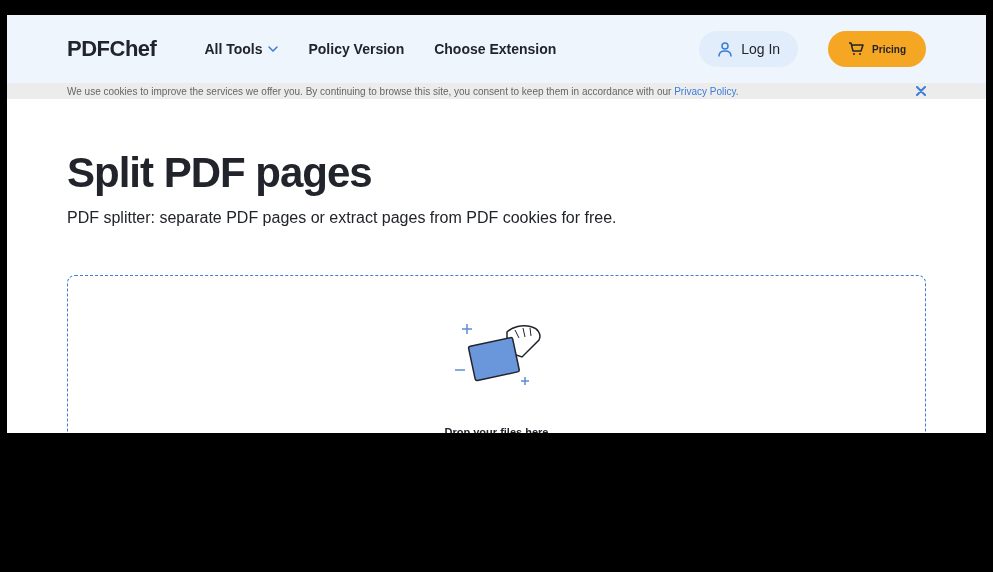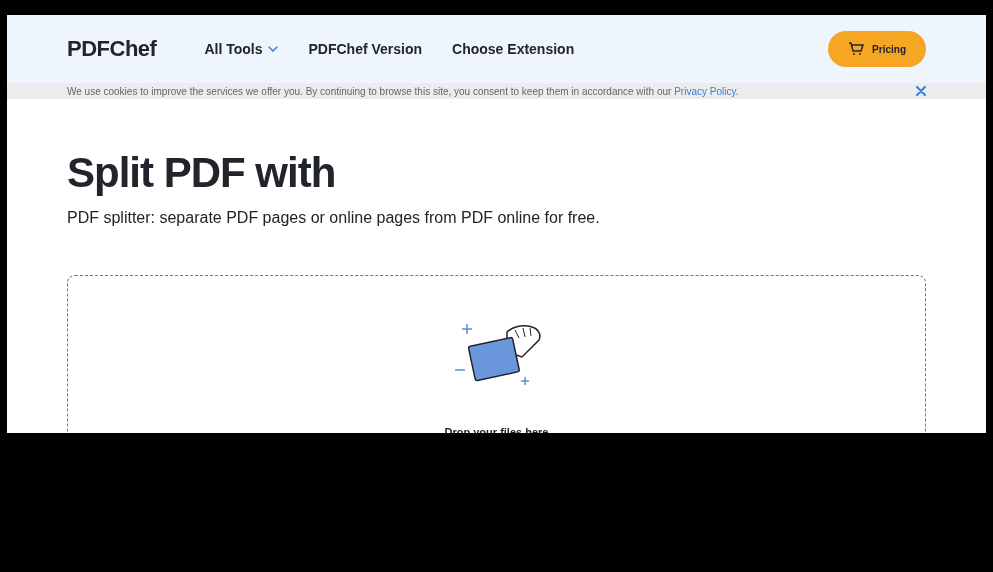--- a/index.html
+++ b/index.html
@@ -135,48 +135,55 @@
 <div class="viewport">
   <div class="header">
     <div class="logo">PDFChef</div>
     <div class="nav-item tools">
       <span>All Tools</span>
       <svg class="chevron-down" viewBox="0 0 10 6">
           <path d="M1 1 L5 5 L9 1" stroke="#3b7dd8" stroke-width="1.5" fill="none" stroke-linecap="round"></path>
         </svg>
     </div>
     <div class="nav-item">
-      <span>PDFChef Version</span>
+      <span>Policy Version</span>
     </div>
     <div class="nav-item">
       <span>Choose Extension</span>
     </div>
     <div class="spacer"></div>
+    <button class="login-btn">
+      <svg width="16" height="16" viewBox="0 0 16 16">
+          <circle cx="8" cy="5" r="3" stroke="#3b7dd8" stroke-width="1.5" fill="none"></circle>
+          <path d="M2 15 C2 11 5 10 8 10 C11 10 14 11 14 15" stroke="#3b7dd8" stroke-width="1.5" fill="none" stroke-linecap="round"></path>
+        </svg>
+      <span>Log In</span>
+    </button>
     <button class="pricing-btn">
       <svg width="16" height="16" viewBox="0 0 16 16">
           <path d="M1 2 L3 2 L5 10 L13 10 L15 4 L4 4" stroke="#22242b" stroke-width="1.5" fill="none" stroke-linejoin="round"></path>
           <circle cx="6" cy="13" r="1" fill="#22242b"></circle>
           <circle cx="12" cy="13" r="1" fill="#22242b"></circle>
         </svg>
       <span>Pricing</span>
     </button>
   </div>
 
   <div class="cookie-bar">
     <span><span>We use cookies to improve the services we offer you. By continuing to browse this site, you consent to keep them in accordance with our </span><a href="#">Privacy Policy</a><span>.</span></span>
     <button class="cookie-close">
       <svg width="10" height="10" viewBox="0 0 10 10">
           <path d="M1 1 L9 9 M9 1 L1 9" stroke="#3b7dd8" stroke-width="2" stroke-linecap="round"></path>
         </svg>
     </button>
   </div>
 
   <div class="content">
-    <h1 class="page-title">Split PDF with</h1>
-    <p class="page-subtitle">PDF splitter: separate PDF pages or online pages from PDF online for free.</p>
+    <h1 class="page-title">Split PDF pages</h1>
+    <p class="page-subtitle">PDF splitter: separate PDF pages or extract pages from PDF cookies for free.</p>
 
     <div class="dropzone">
       <div class="illustration">
         <svg width="120" height="90" viewBox="0 0 120 90">
 
           <path d="M30 12 L30 22 M25 17 L35 17" stroke="#5a8fd6" stroke-width="1.5"></path>
 
           <path d="M70 20 C75 15 85 12 95 15 C100 16 105 22 102 28 L85 45 L70 40 Z" fill="#fff" stroke="#22242b" stroke-width="1.5"></path>
           <path d="M78 18 L82 26 M86 16 L88 25 M93 16 L94 24" stroke="#22242b" stroke-width="1"></path>
 

